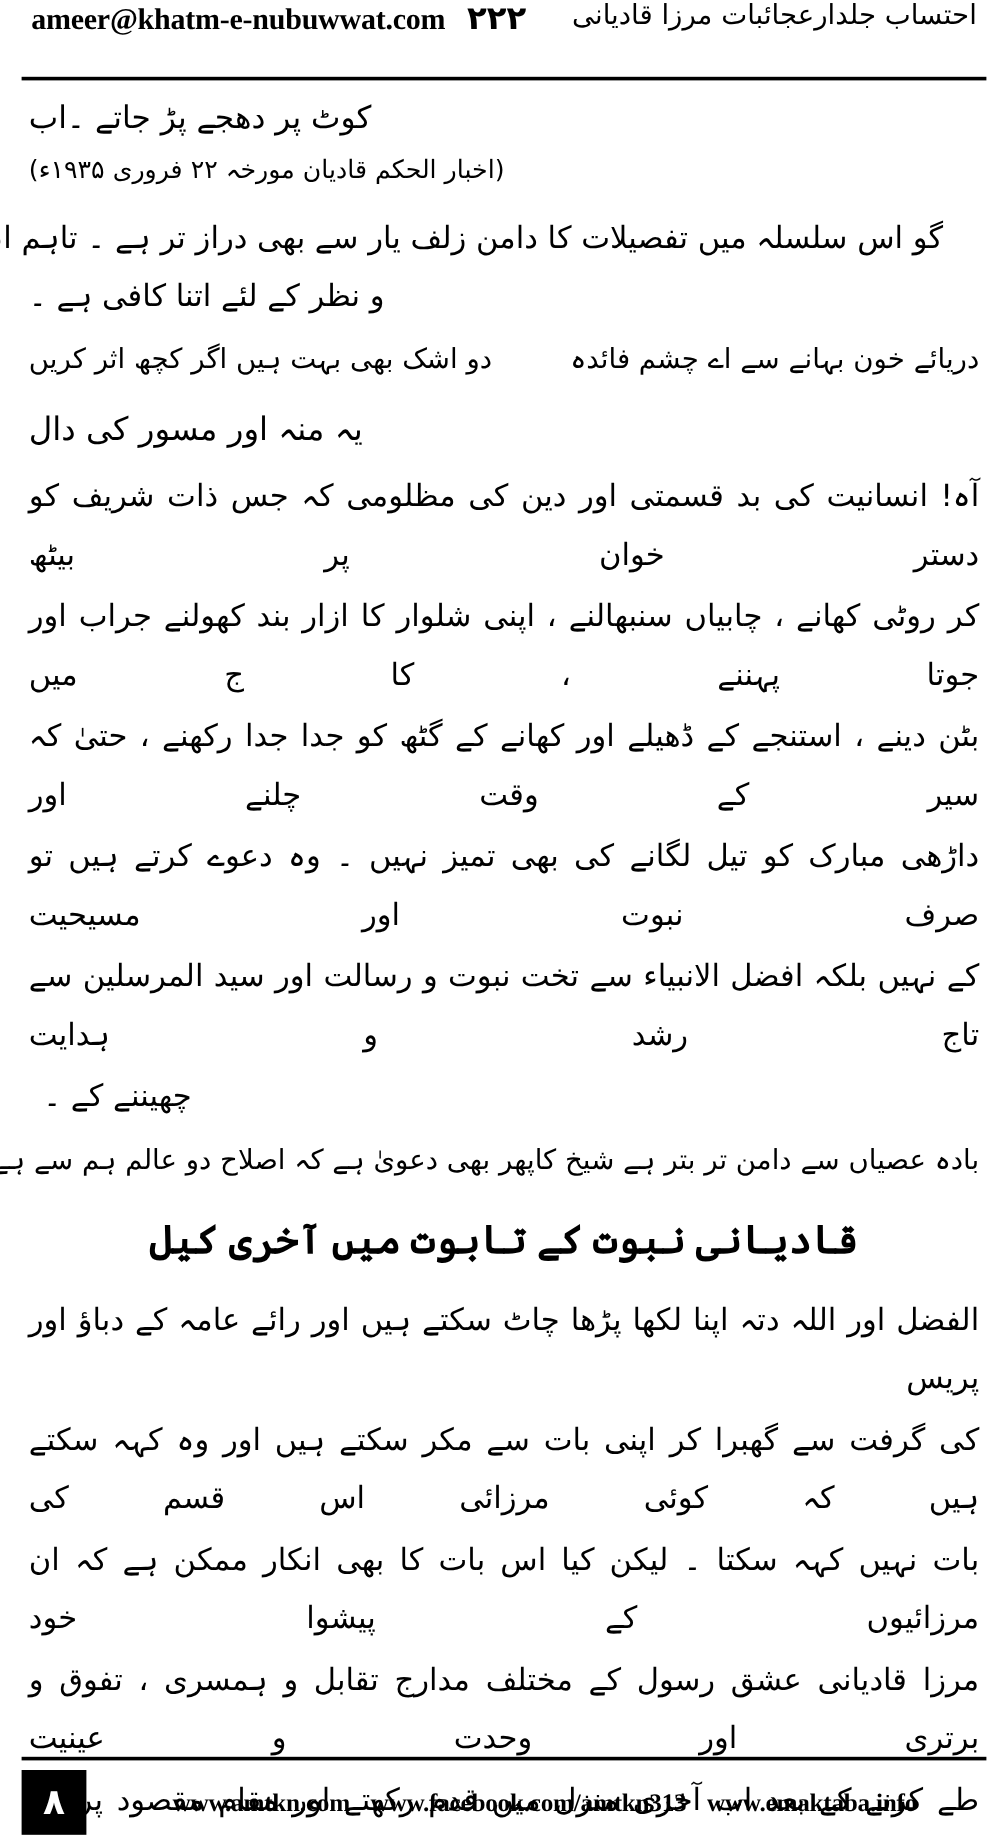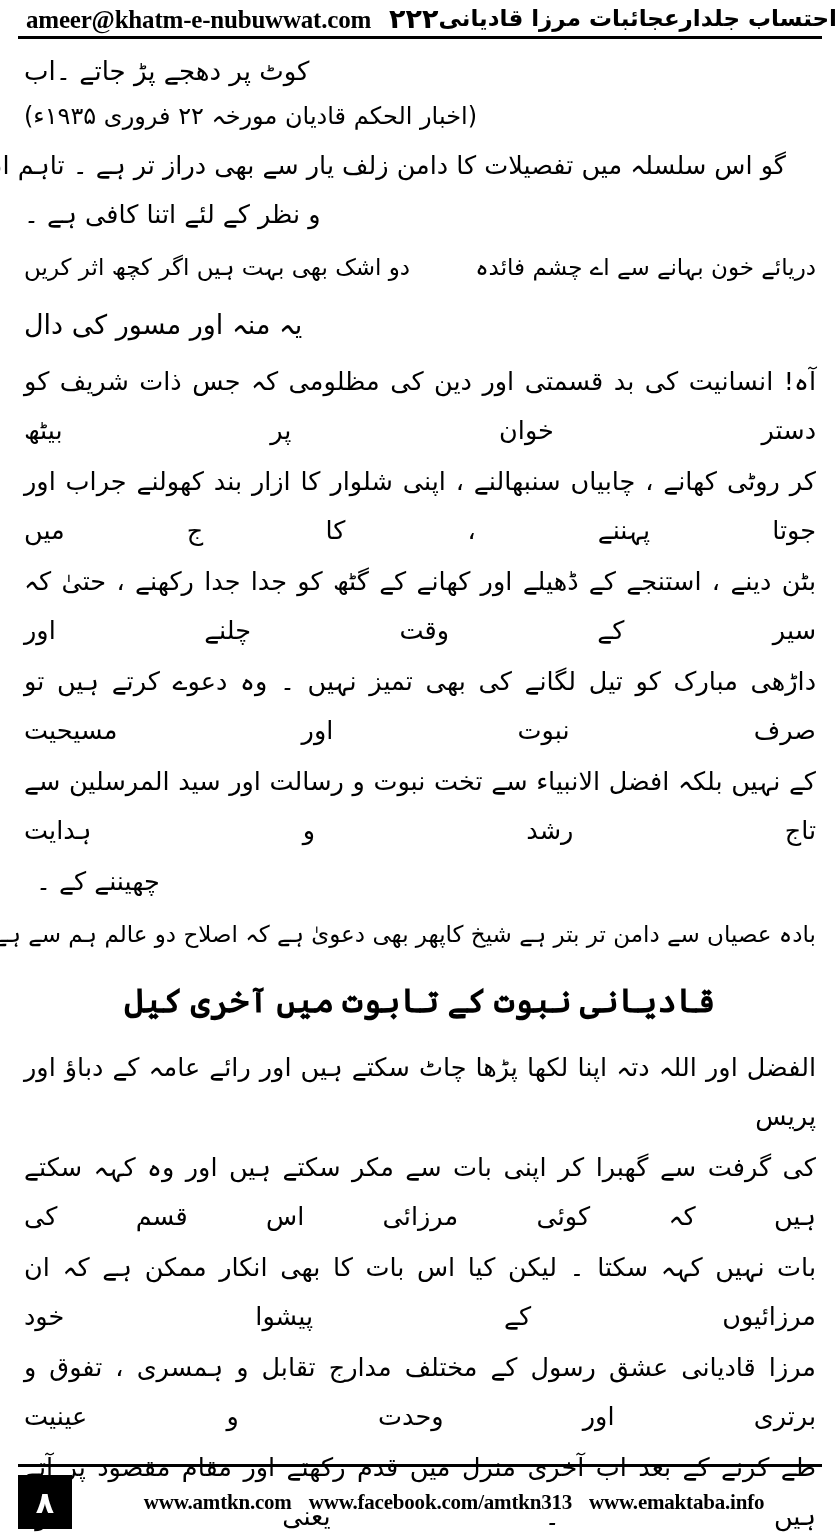--- a/index.html
+++ b/index.html
@@ -18,23 +18,22 @@
   .page {
     position: absolute;
     inset: 0;
     box-sizing: border-box;
     padding: 0 18px;
   }
 
   
   .header {
     position: relative;
-    height: 36px;
-    display: flex;
-    align-items: center;
+    height: 64px;
+    display: flex;
     justify-content: space-between;
     direction: ltr;
     padding: 0 8px;
   }
   .header-left {
     display: flex;
     align-items: baseline;
     gap: 18px;
   }
   .site-email {
@@ -47,21 +46,21 @@
   }
   .page-number-top {
     font-family: "DejaVu Sans", sans-serif;
     font-size: 27px;
     font-weight: 700;
     direction: rtl;
   }
   .header-right {
     font-family: "DejaVu Sans", sans-serif;
     font-size: 23px;
-    font-weight: 700;
+    font-weight: 400;
     direction: rtl;
     white-space: nowrap;
   }
   .rule {
     height: 3px;
     background: #000;
     margin: 0 0 6px 0;
   }
 
   
@@ -81,23 +80,23 @@
     margin: 0 0 2px 0;
   }
   .para {
     text-align: justify;
     text-align-last: justify;
     margin: 0 0 2px 0;
   }
   .ref-line {
     text-align: left;
     direction: rtl;
-    font-size: 24px;
+    font-size: 21px;
     line-height: 1.6;
-    margin-bottom: 6px;
+    margin-bottom: 16px;
   }
   .quote-line {
     text-align: left;
     font-size: 26px;
     margin-bottom: 0;
   }
   .indent-right {
     text-align: right;
     padding-right: 30px;
   }

